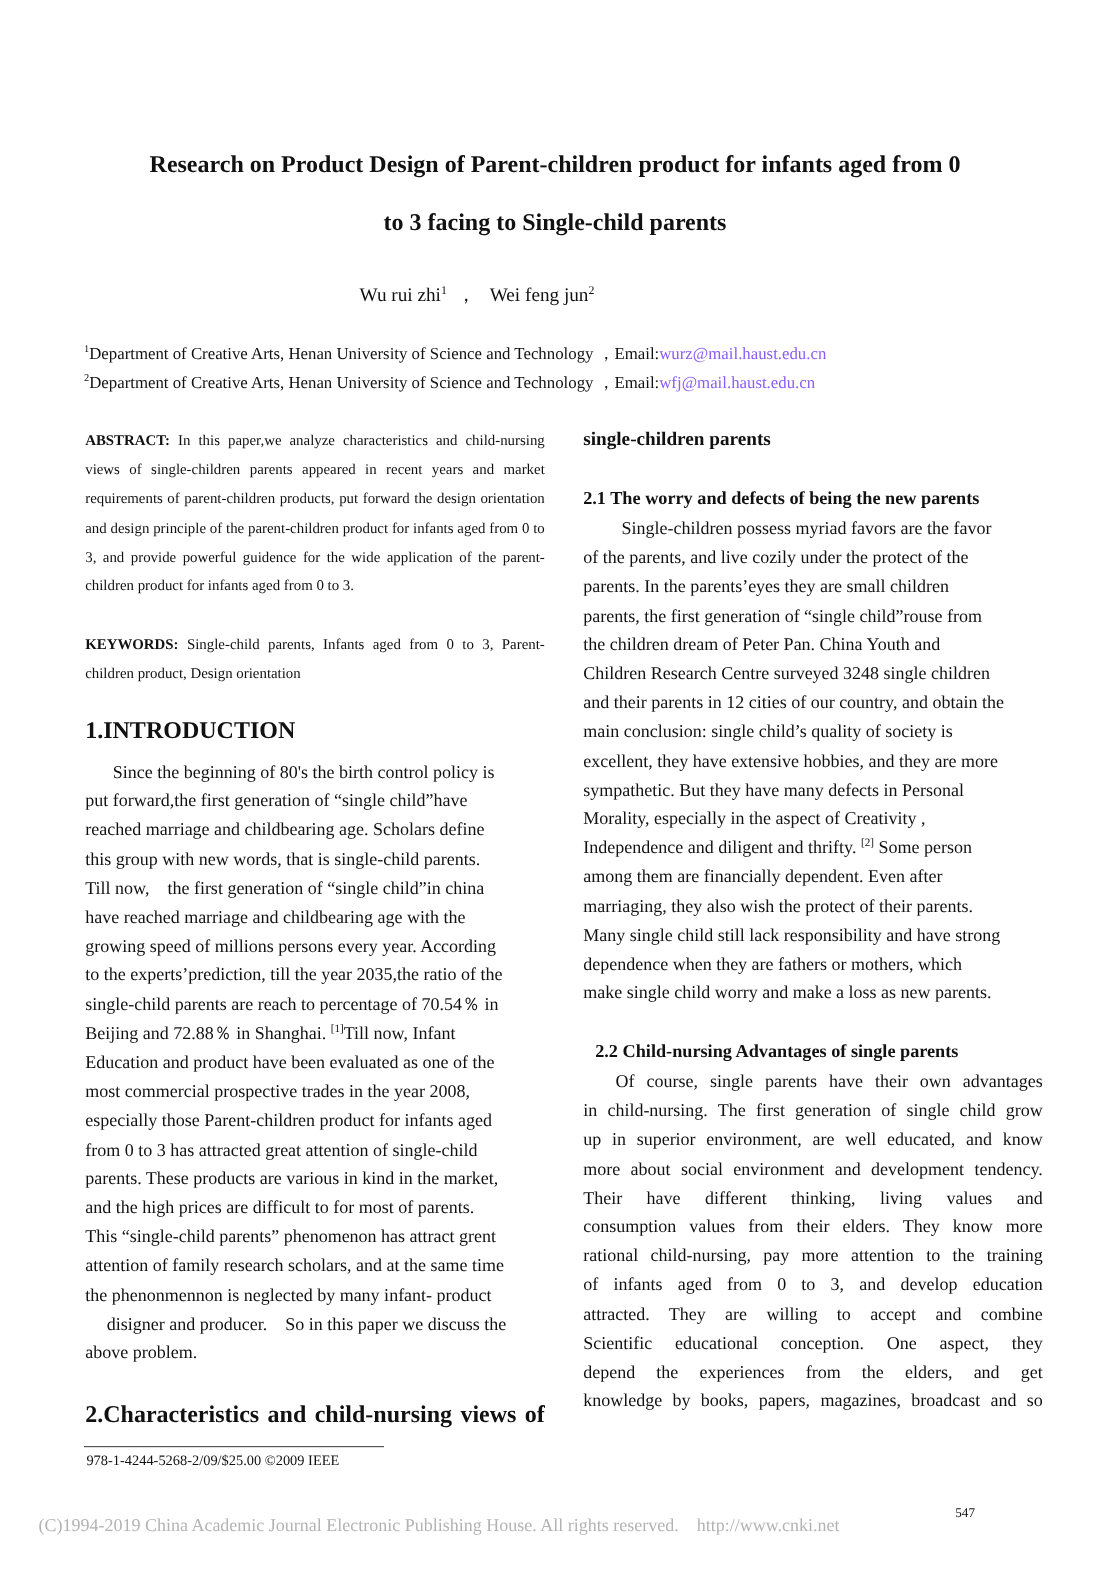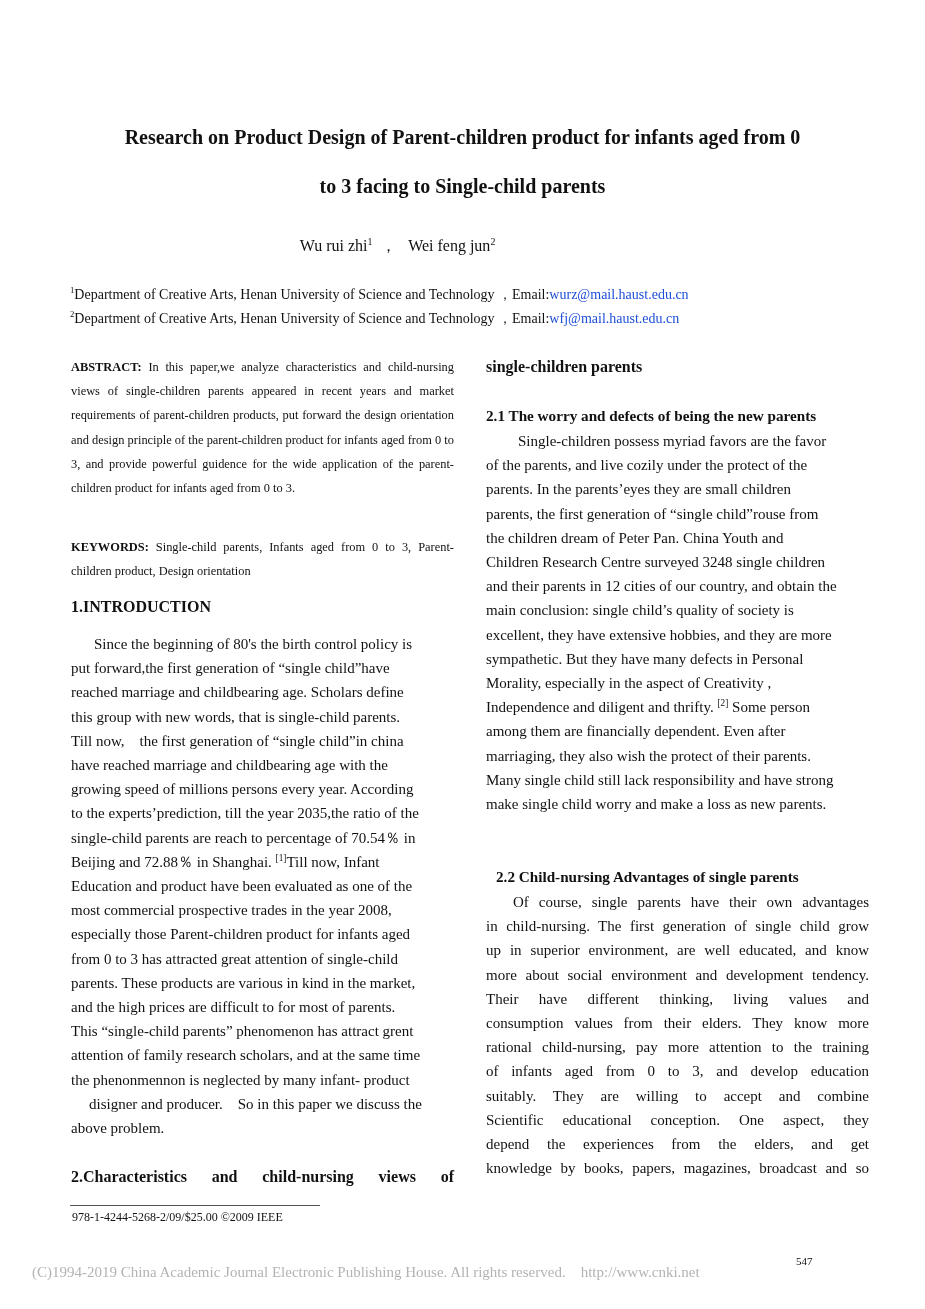--- a/index.html
+++ b/index.html
@@ -2,26 +2,26 @@
 <html><head>
 <meta charset="utf-8">
 <style>
   html, body { margin: 0; padding: 0; background: #ffffff; }
   body { width: 925px; height: 1309px; position: relative; overflow: hidden;
          font-family: "Liberation Serif", "DejaVu Serif", serif; color: #111; }
   .abs { position: absolute; }
   .title { left: 0; width: 925px; text-align: center; font-weight: bold; font-size: 20px; }
   .authors { left: 0; width: 795px; text-align: center; top: 236px; font-size: 16px; }
   .affil { left: 70px; font-size: 14px; white-space: nowrap; }
-  .email { color: #1d4ed8; }
+  .email { color: #8b5cf6; }
   sup { font-size: 0.62em; line-height: 0; vertical-align: super; }
   .col { width: 383px; }
   .small { font-size: 12.4px; line-height: 24.2px; text-align: justify; }
   .small .lbl { font-weight: bold; }
-  .h1 { font-weight: bold; font-size: 16px; }
+  .h1 { font-weight: bold; font-size: 20px; }
   .h2 { font-weight: bold; font-size: 15.2px; }
   .body { font-size: 15px; line-height: 24.2px; }
   .line { display: block; white-space: nowrap; }
   .jline { display: block; text-align: justify; text-align-last: justify; white-space: normal; }
   .footrule { left: 70px; top: 1205px; width: 250px; border-top: 1px solid #555; }
   .isbn { left: 72px; top: 1210px; font-size: 12px; }
   .pageno { left: 796px; top: 1255px; font-size: 11px; }
   .cnki { left: 32px; top: 1264px; font-size: 15px; color: #b3b3b3; white-space: nowrap; }
 </style>
 </head>
@@ -40,21 +40,21 @@
   <sup>1</sup><span>Department of Creative Arts, Henan University of Science and Technology ，Email:</span><span class="email">wurz@mail.haust.edu.cn</span>
 </div>
 <div class="abs affil" style="top:310px;">
   <sup>2</sup><span>Department of Creative Arts, Henan University of Science and Technology ，Email:</span><span class="email">wfj@mail.haust.edu.cn</span>
 </div>
 
 <div class="abs col small" style="left:71px; top:355px;">
   <span class="lbl">ABSTRACT:</span>
   <span>In this paper,we analyze characteristics and child-nursing views of single-children parents appeared in recent years and market requirements of parent-children products, put forward the design orientation and design principle of the parent-children product for infants aged from 0 to 3, and provide powerful guidence for the wide application of the parent-children product for infants aged from 0 to 3.</span>
 </div>
-<div class="abs col small" style="left:71px; top:525px;margin-top:10px;">
+<div class="abs col small" style="left:71px; top:525px;">
   <span class="lbl">KEYWORDS:</span>
   <span>Single-child parents, Infants aged from 0 to 3, Parent-children product, Design orientation</span>
 </div>
 
 <div class="abs h1" style="left:71px; top:598px;">1.INTRODUCTION</div>
 
 <div class="abs col body" style="left:71px; top:632px;">
   <span class="line" style="padding-left:23px;">Since the beginning of 80's the birth control policy is</span>
   <span class="line">put forward,the first generation of “single child”have</span>
   <span class="line">reached marriage and childbearing age. Scholars define</span>
@@ -96,34 +96,35 @@
   <span class="line">Children Research Centre surveyed 3248 single children</span>
   <span class="line">and their parents in 12 cities of our country, and obtain the</span>
   <span class="line">main conclusion: single child’s quality of society is</span>
   <span class="line">excellent, they have extensive hobbies, and they are more</span>
   <span class="line">sympathetic. But they have many defects in Personal</span>
   <span class="line">Morality, especially in the aspect of Creativity ,</span>
   <span class="line"><span>Independence and diligent and thrifty.</span> <sup>[2]</sup><span> Some person</span></span>
   <span class="line">among them are financially dependent. Even after</span>
   <span class="line">marriaging, they also wish the protect of their parents.</span>
   <span class="line">Many single child still lack responsibility and have strong</span>
+  <span class="line">dependence when they are fathers or mothers, which</span>
   <span class="line">make single child worry and make a loss as new parents.</span>
 </div>
 
 <div class="abs h2" style="left:496px; top:868px;">2.2 Child-nursing Advantages of single parents</div>
 
 <div class="abs col body" style="left:486px; top:890px;">
   <span class="jline" style="padding-left:27px;">Of course, single parents have their own advantages</span>
   <span class="jline">in child-nursing. The first generation of single child grow</span>
   <span class="jline">up in superior environment, are well educated, and know</span>
   <span class="jline">more about social environment and development tendency.</span>
   <span class="jline">Their have different thinking, living values and</span>
   <span class="jline">consumption values from their elders. They know more</span>
   <span class="jline">rational child-nursing, pay more attention to the training</span>
   <span class="jline">of infants aged from 0 to 3, and develop education</span>
-  <span class="jline">suitably. They are willing to accept and combine</span>
+  <span class="jline">attracted. They are willing to accept and combine</span>
   <span class="jline">Scientific educational conception. One aspect, they</span>
   <span class="jline">depend the experiences from the elders, and get</span>
   <span class="jline">knowledge by books, papers, magazines, broadcast and so</span>
 </div>
 
 <div class="abs pageno">547</div>
 <div class="abs cnki" style="white-space:pre;">(C)1994-2019 China Academic Journal Electronic Publishing House. All rights reserved.    http://www.cnki.net</div>
 
 </body></html>

